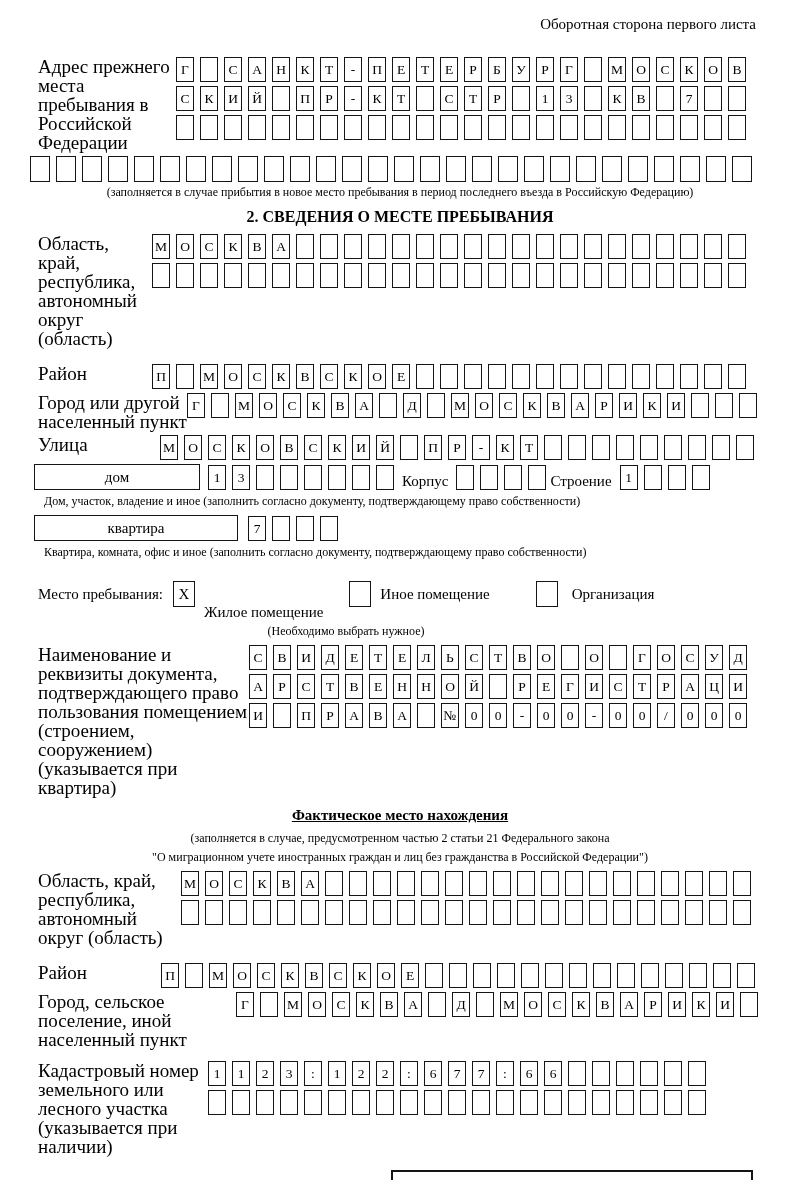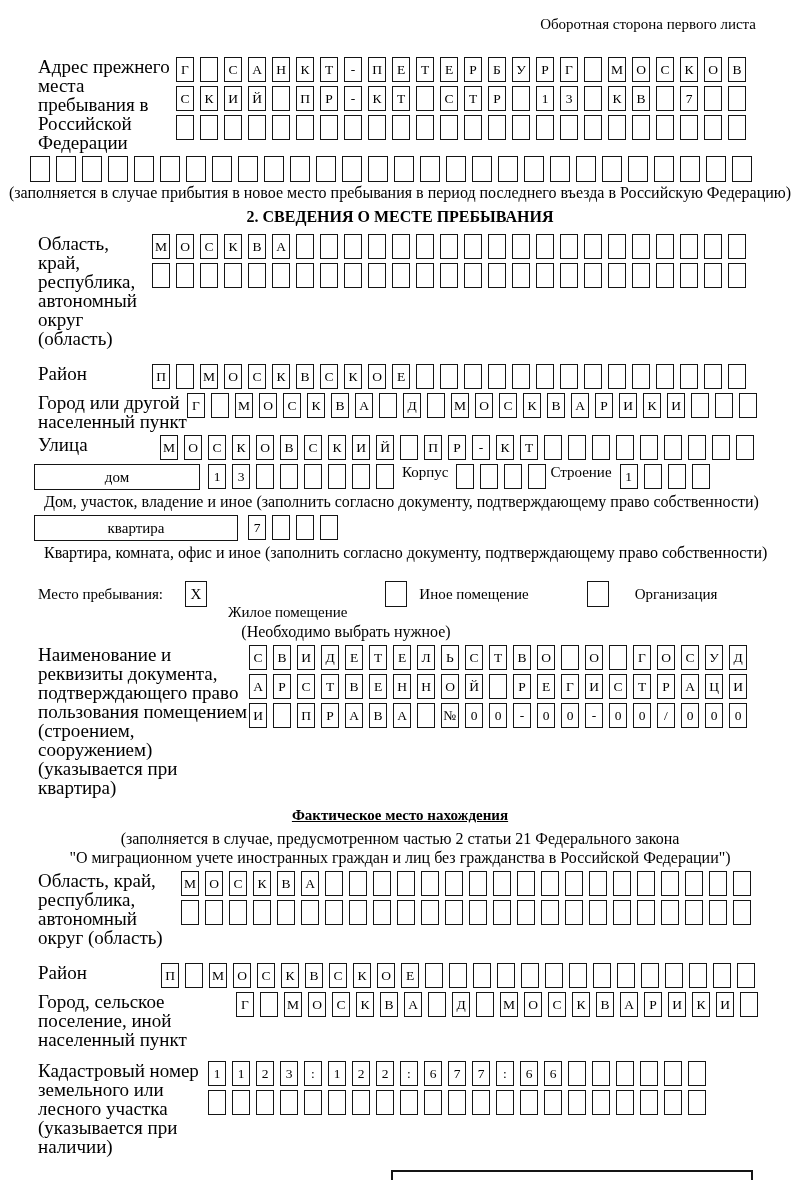--- a/index.html
+++ b/index.html
@@ -9,28 +9,28 @@
   .row{display:flex;align-items:flex-start;margin-bottom:4px;}
   .label{font-size:19px;line-height:19px;padding-left:38px;box-sizing:border-box;flex:0 0 auto;}
   .w176{flex-basis:176px}.w152{flex-basis:152px}.w187{flex-basis:187px}.w160{flex-basis:160px}
   .w249{flex-basis:249px}.w181{flex-basis:181px}.w161{flex-basis:161px}.w236{flex-basis:236px}.w208{flex-basis:208px}
   .grid{display:flex;flex-direction:column;gap:4px;}
   .cells{display:flex;gap:6px;}
   .cell{flex:0 0 18px;width:18px;height:25px;border:1.6px solid #151515;box-sizing:border-box;
         display:flex;align-items:center;justify-content:center;font-size:13.5px;}
   .cells.wide .cell{flex-basis:20px;width:20px;height:26px;}
   .fullrow{margin-left:30px;margin-top:2px;margin-bottom:2px;}
-  .note{font-size:16px;text-align:center;margin:2px 6px 5px 6px;line-height:17px;}
+  .note{font-size:12px;text-align:center;margin:2px 6px 5px 6px;line-height:17px;}
   .title{font-size:16px;font-weight:bold;text-align:center;margin:7px 0 8px 0;}
   .subtitle{font-size:15px;font-weight:bold;text-align:center;margin:10px 0 6px 0;text-decoration:underline;}
   .mt16{margin-top:16px}.mt12{margin-top:12px}
   .bigbox{border:1.7px solid #151515;height:26px;box-sizing:border-box;display:flex;align-items:center;justify-content:center;font-size:15px;}
-  .houserow{display:flex;align-items:flex-start;margin:2px 0 3px 34px;}
+  .houserow{display:flex;align-items:flex-end;margin:2px 0 3px 34px;}
   .midlabel{font-size:15px;margin:0 8px;}
-  .cbrow{display:flex;align-items:center;padding-left:38px;font-size:15px;margin:6px 0 2px 0;gap:12px;}
+  .cbrow{display:flex;align-items:center;padding-left:38px;font-size:15px;margin:6px 0 2px 0;}
   .cbox{flex:0 0 22px;width:22px;height:26px;border:1.7px solid #151515;box-sizing:border-box;
         display:flex;align-items:center;justify-content:center;font-size:15px;}
   .stamp-wrap{margin-left:372px;width:400px;margin-top:14px;}
   .stamp-box{width:362px;height:176px;border:2px solid #151515;box-sizing:border-box;margin:0 auto;}
   .stamp-caption{font-size:13.4px;text-align:center;margin-top:6px;line-height:19px;}
 </style>
 </head>
 <body>
 
 <div class="page">
@@ -344,21 +344,21 @@
         <span class="cell"></span>
       </div>
   </div>
   <div class="note" style="text-align:left;padding-left:38px;">Квартира, комната, офис и иное (заполнить согласно документу, подтверждающему право собственности)</div>
 
   <div class="cbrow">
     <span>Место пребывания:</span>
     <span class="cbox" style="margin-left:10px;">X</span>
     <span style="margin-left:9px;margin-top:37px;">Жилое помещение</span>
     <span class="cbox" style="margin-left:26px;"></span>
-    <span style="">Иное помещение</span>
+    <span style="margin-left:9px;">Иное помещение</span>
     <span class="cbox" style="margin-left:46px;"></span>
     <span style="margin-left:14px;">Организация</span>
   </div>
   <div class="note" style="width:680px;">(Необходимо выбрать нужное)</div>
 
   <div class="row">
     <div class="label w249">Наименование и реквизиты документа, подтверждающего право пользования помещением (строением, сооружением) (указывается при квартира)</div>
     <div class="grid">
       <div class="cells">
           <span class="cell">С</span>

